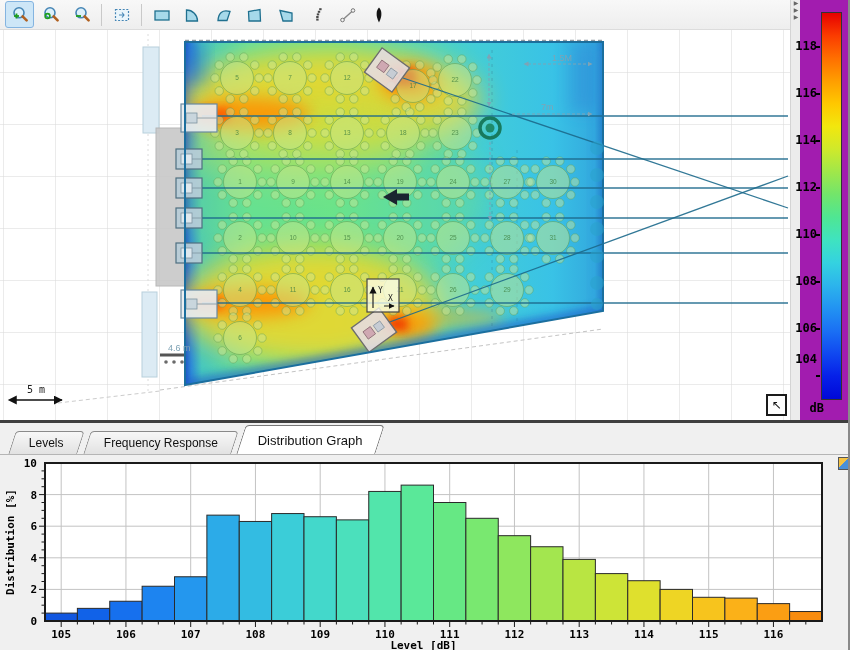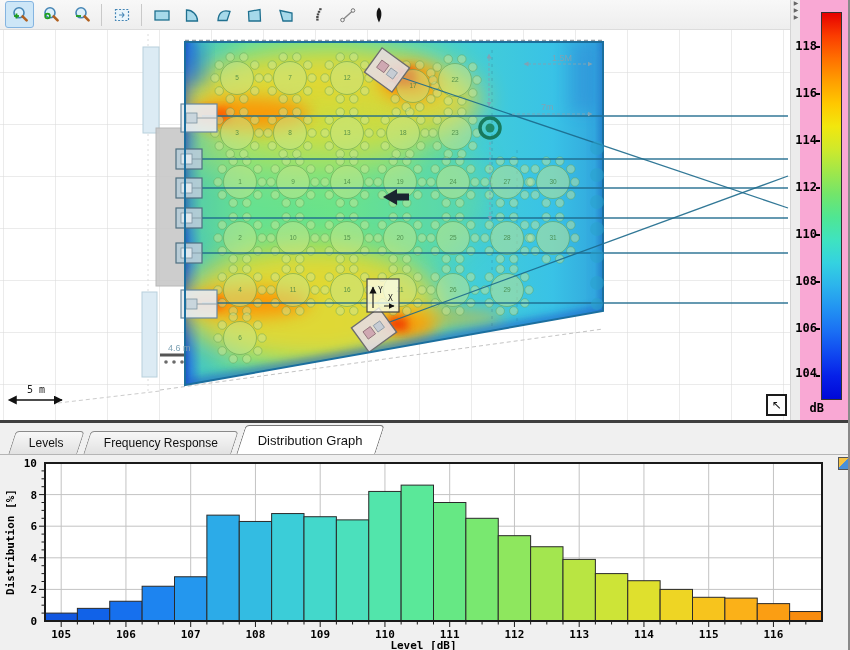--- a/index.html
+++ b/index.html
@@ -13,21 +13,21 @@
   .tsep{width:1px;height:22px;background:#c9c9c9;margin:0 4px;}
   
   #map-panel{position:absolute;left:0;top:30px;width:790px;height:390px;background:#ffffff;}
   #reset-view-btn{position:absolute;left:766px;top:364px;width:21px;height:22px;background:#fdfdfd;
       border:2px solid #1a1a1a;box-sizing:border-box;font:12px "DejaVu Sans",sans-serif;color:#111;
       display:flex;align-items:center;justify-content:center;cursor:pointer;}
   
   #splitter{position:absolute;left:790px;top:0;width:10px;height:420px;background:#ececec;border-left:1px solid #d4d4d4;}
   #splitter span{display:block;font-size:6px;line-height:7px;color:#666;text-align:center;}
   
-  #colorbar{position:absolute;left:800px;top:0;width:48px;height:430px;background:#f9a8d4;}
+  #colorbar{position:absolute;left:800px;top:0;width:48px;height:430px;background:#a21caf;}
   #cb-bar{position:absolute;left:21px;top:12px;width:21px;height:388px;border:1px solid #333;box-sizing:border-box;}
   .cb-tick{position:absolute;right:31px;font:bold 12px "DejaVu Sans Mono",monospace;color:#000;}
   .cb-dash{position:absolute;left:16px;width:4px;height:2px;background:#000;}
   #cb-unit{position:absolute;right:24px;top:401px;font:bold 12px "DejaVu Sans Mono",monospace;color:#000;}
   
   #divider{position:absolute;left:0;top:420px;width:850px;height:3px;background:#3f3f3f;}
   
   #tabbar{position:absolute;left:0;top:423px;width:850px;height:32px;background:#f0f0f0;display:flex;align-items:flex-end;padding-left:12px;box-sizing:border-box;border-bottom:1px solid #b5b5b5;}
   .tab{height:22px;background:linear-gradient(#f7f7f7,#e2e2e2);border:1px solid #8a8a8a;border-bottom:none;
        transform:skewX(-18deg);border-radius:4px 4px 0 0;margin-right:6px;display:flex;align-items:center;
@@ -768,21 +768,21 @@
         <div class="cb-tick" style="top: 133.333px;">114</div>
         <div class="cb-dash" style="top: 140.333px;"></div>
         <div class="cb-tick" style="top: 180.364px;">112</div>
         <div class="cb-dash" style="top: 187.364px;"></div>
         <div class="cb-tick" style="top: 227.394px;">110</div>
         <div class="cb-dash" style="top: 234.394px;"></div>
         <div class="cb-tick" style="top: 274.424px;">108</div>
         <div class="cb-dash" style="top: 281.424px;"></div>
         <div class="cb-tick" style="top: 321.455px;">106</div>
         <div class="cb-dash" style="top: 328.455px;"></div>
-        <div class="cb-tick" style="top: 366px;">104</div>
+        <div class="cb-tick" style="top: 352px;">104</div>
         <div class="cb-dash" style="top: 375.485px;"></div>
       </div>
     <div id="cb-unit">dB</div>
   </div>
 
   <div id="divider"></div>
 
   <div id="tabbar">
       <div class="tab">
         <span class="tab-label">Levels</span>

